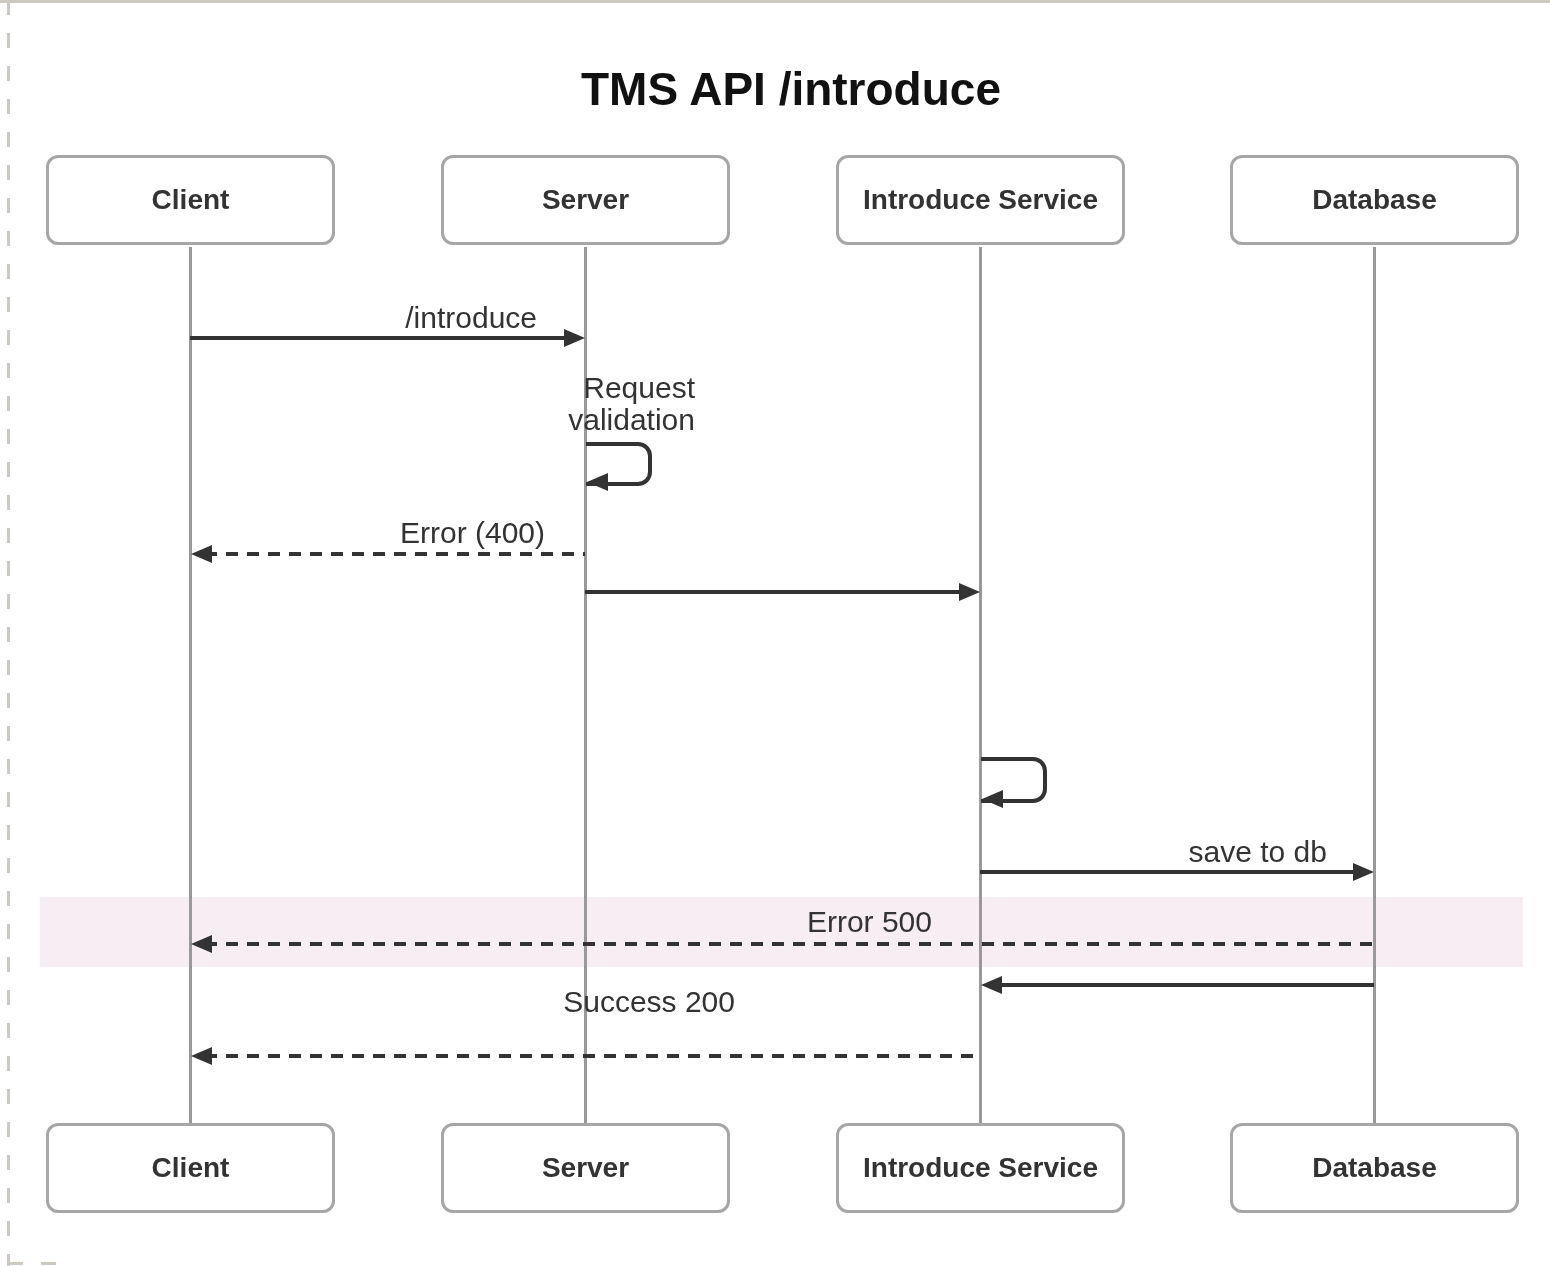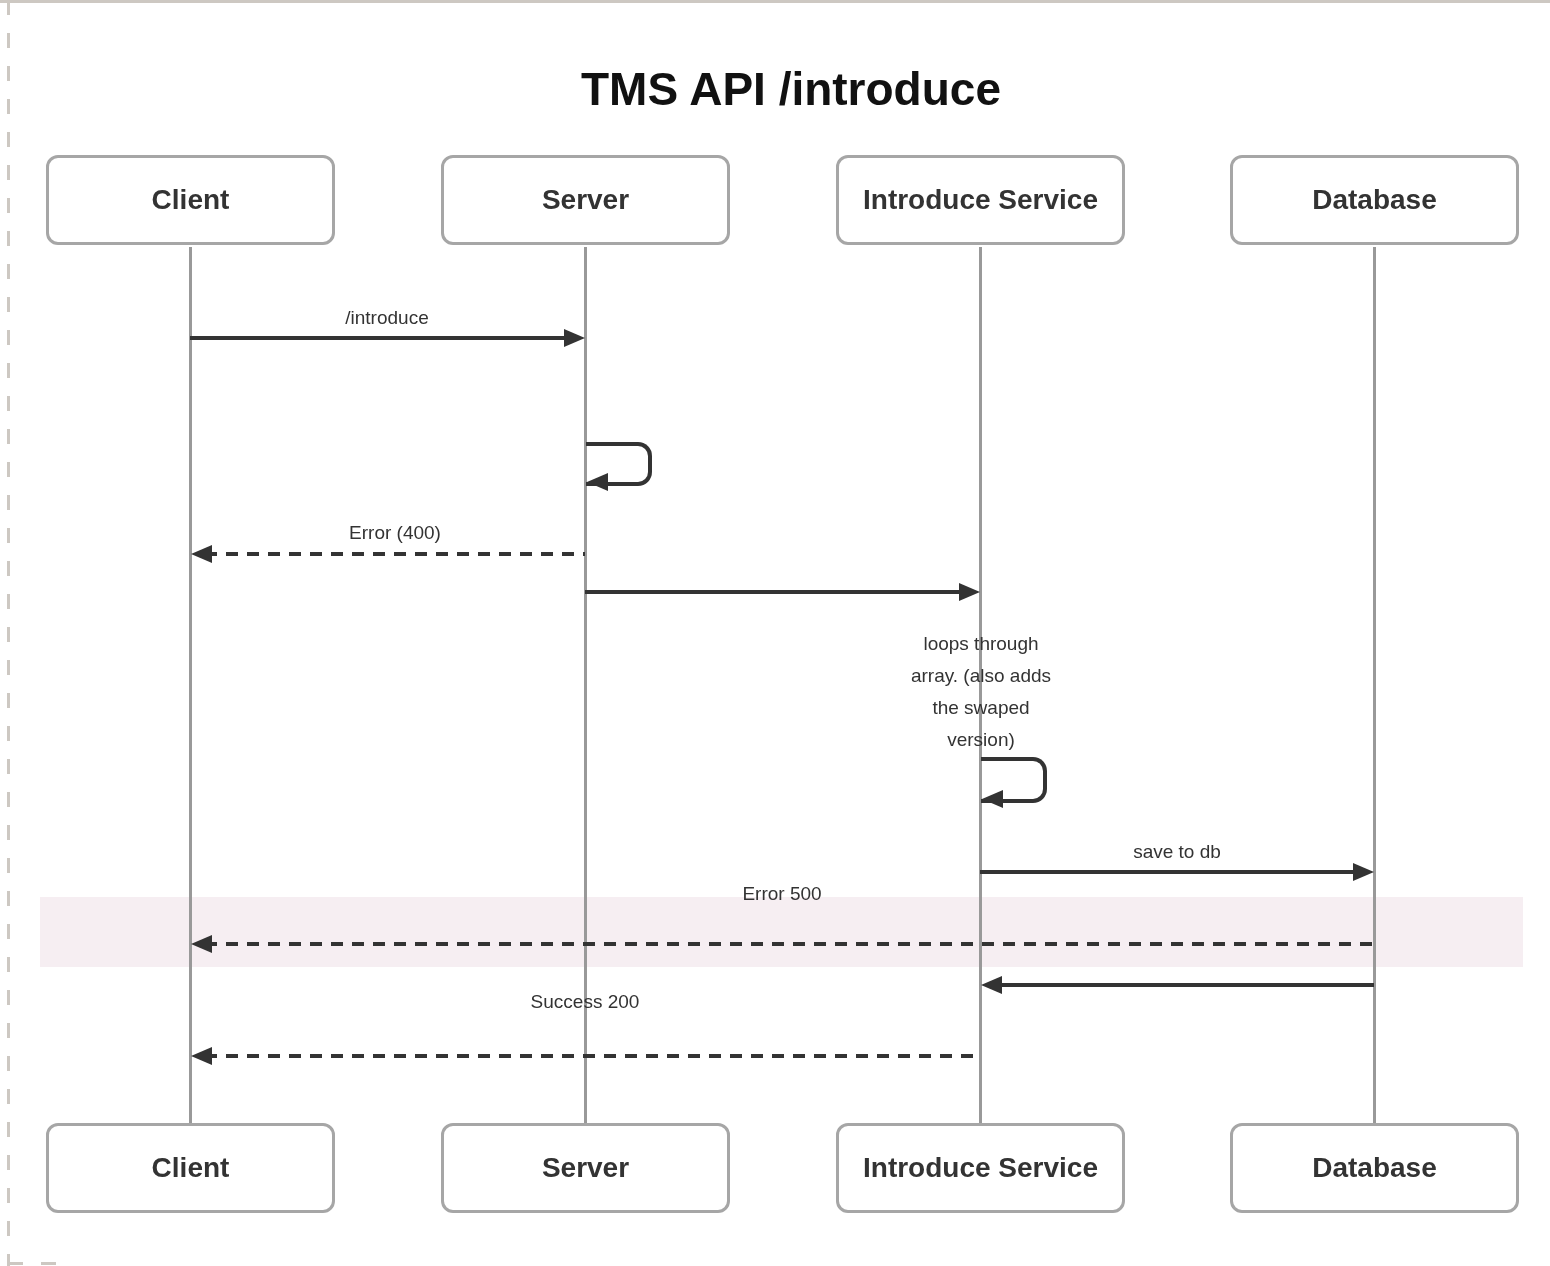--- a/index.html
+++ b/index.html
@@ -22,21 +22,21 @@
   }
   .pbox {
     position:absolute; width:289px; height:90px; box-sizing:border-box;
     background:#ffffff; border:3px solid #a6a6a6; border-radius:12px;
     display:flex; align-items:center; justify-content:center;
     font-weight:bold; font-size:28px; color:#333333; z-index:3;
   }
   .lifeline { position:absolute; top:247px; width:3px; height:877px; background:#999999; z-index:1; }
   .band { position:absolute; left:40px; top:897px; width:1483px; height:70px; background:#f6eef2; z-index:0; }
   .msg-label {
-    position:absolute; text-align:center; font-size:19px; line-height:32px;
+    position:absolute; text-align:right; font-size:30px; line-height:32px;
     white-space:pre-line; color:#333333; z-index:2;
   }
   .mline { position:absolute; height:4px; background:#333333; z-index:2; }
   .mline.dashed { background:repeating-linear-gradient(to right, #333333 0 12px, transparent 12px 21px); }
   .ah { position:absolute; width:0; height:0; border-top:9px solid transparent; border-bottom:9px solid transparent; z-index:2; }
   .ah.r { border-left:21px solid #333333; }
   .ah.l { border-right:21px solid #333333; }
   .selfloop {
     position:absolute; box-sizing:border-box; border:4px solid #333333; border-left:0;
     border-radius:0 14px 14px 0; z-index:2; background:transparent;
@@ -70,42 +70,40 @@
     <span>Introduce Service</span>
   </div>
   <div class="pbox" style="left:1230px; top:155px;">
     <span>Database</span>
   </div>
 
   <div class="msg-label" style="left:237px; top:302px; width:300px;">/introduce</div>
   <div class="mline" style="left:190px; top:336px; width:380px;"></div>
   <div class="ah r" style="left:564px; top:329px;"></div>
 
+  <div class="msg-label" style="left:475px; top:372px; width:220px;">Request
+validation</div>
   <div class="selfloop" style="left:586px; top:442px; width:66px; height:44px;"></div>
   <div class="ah l" style="left:587px; top:473px;"></div>
 
   <div class="msg-label" style="left:245px; top:517px; width:300px;">Error (400)</div>
   <div class="mline dashed" style="left:205px; top:552px; width:380px;"></div>
   <div class="ah l" style="left:191px; top:545px;"></div>
 
   <div class="mline" style="left:585px; top:590px; width:380px;"></div>
   <div class="ah r" style="left:959px; top:583px;"></div>
 
-  <div class="msg-label" style="left:883px; top:628px; width:196px;">loops through
-array. (also adds
-the swaped
-version)</div>
   <div class="selfloop" style="left:981px; top:757px; width:66px; height:46px;"></div>
   <div class="ah l" style="left:982px; top:790px;"></div>
 
   <div class="msg-label" style="left:1027px; top:836px; width:300px;">save to db</div>
   <div class="mline" style="left:980px; top:870px; width:379px;"></div>
   <div class="ah r" style="left:1353px; top:863px;"></div>
 
-  <div class="msg-label" style="left:632px; top:878px; width:300px;">Error 500</div>
+  <div class="msg-label" style="left:632px; top:906px; width:300px;">Error 500</div>
   <div class="mline dashed" style="left:205px; top:942px; width:1169px;"></div>
   <div class="ah l" style="left:191px; top:935px;"></div>
 
   <div class="mline" style="left:995px; top:983px; width:379px;"></div>
   <div class="ah l" style="left:981px; top:976px;"></div>
 
   <div class="msg-label" style="left:435px; top:986px; width:300px;">Success 200</div>
   <div class="mline dashed" style="left:205px; top:1054px; width:775px;"></div>
   <div class="ah l" style="left:191px; top:1047px;"></div>
 

